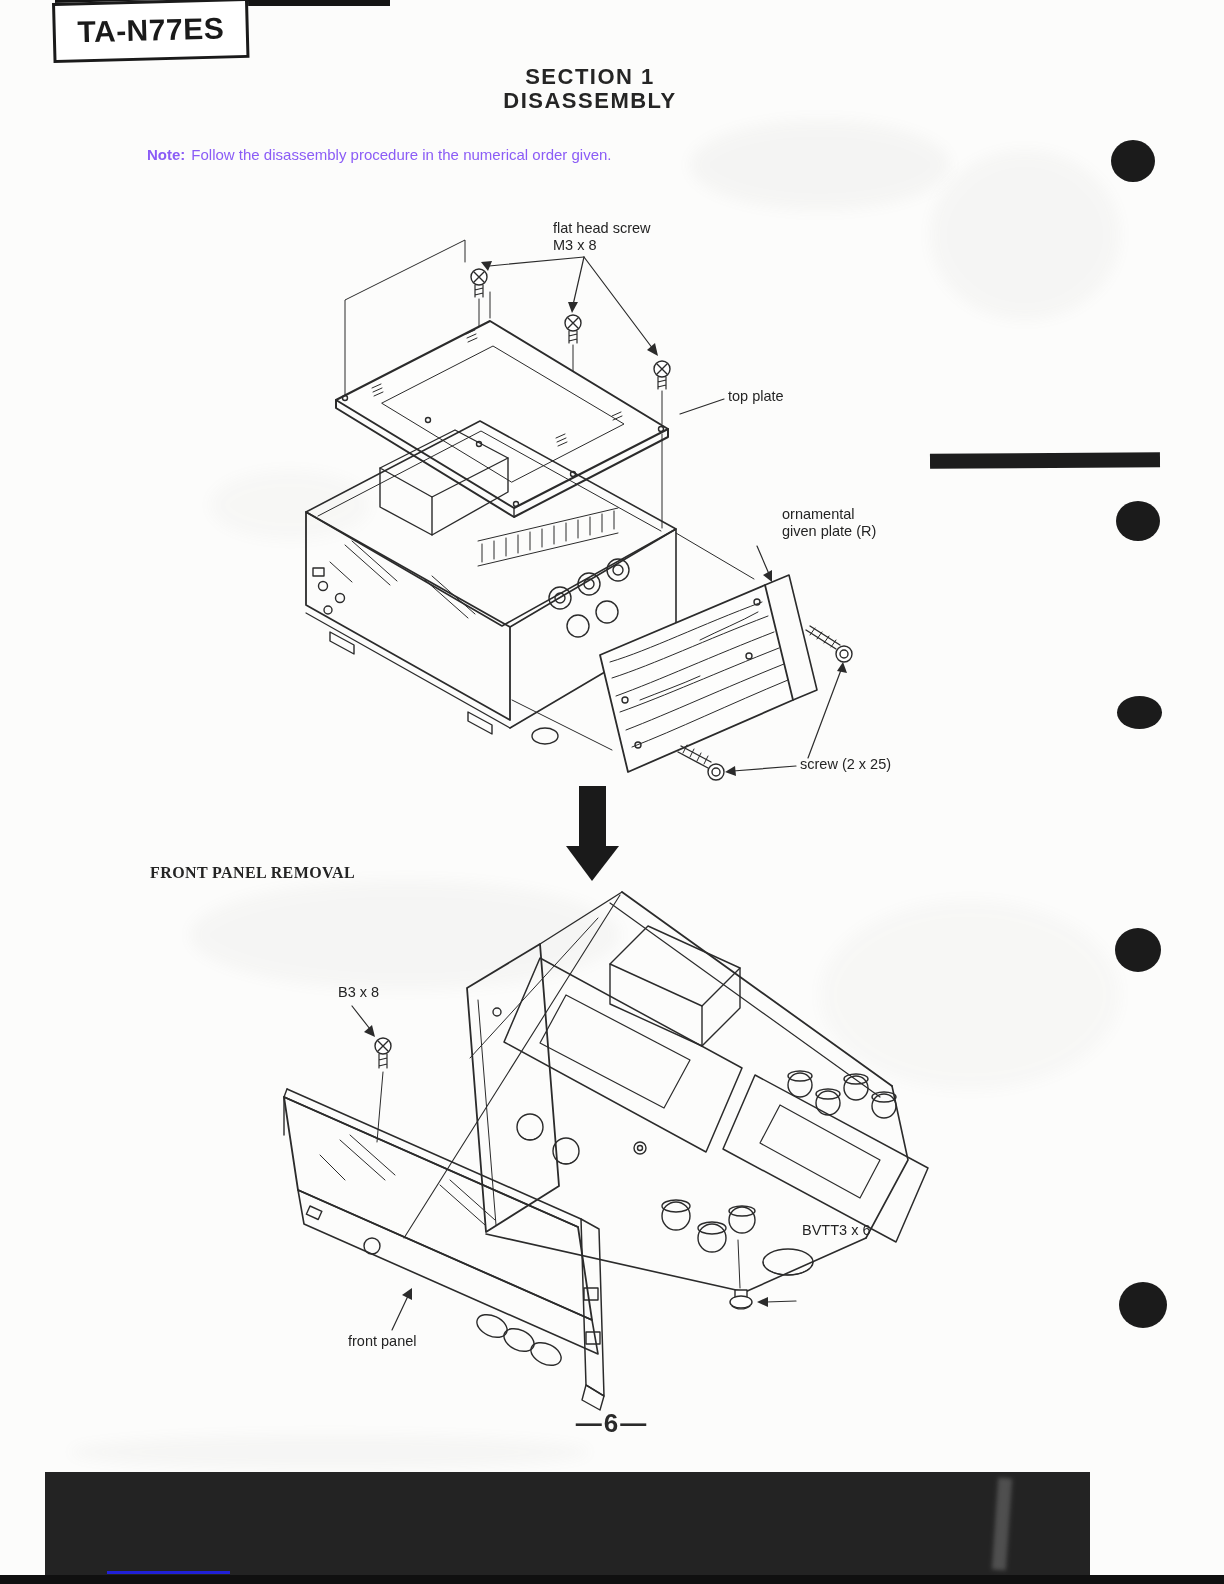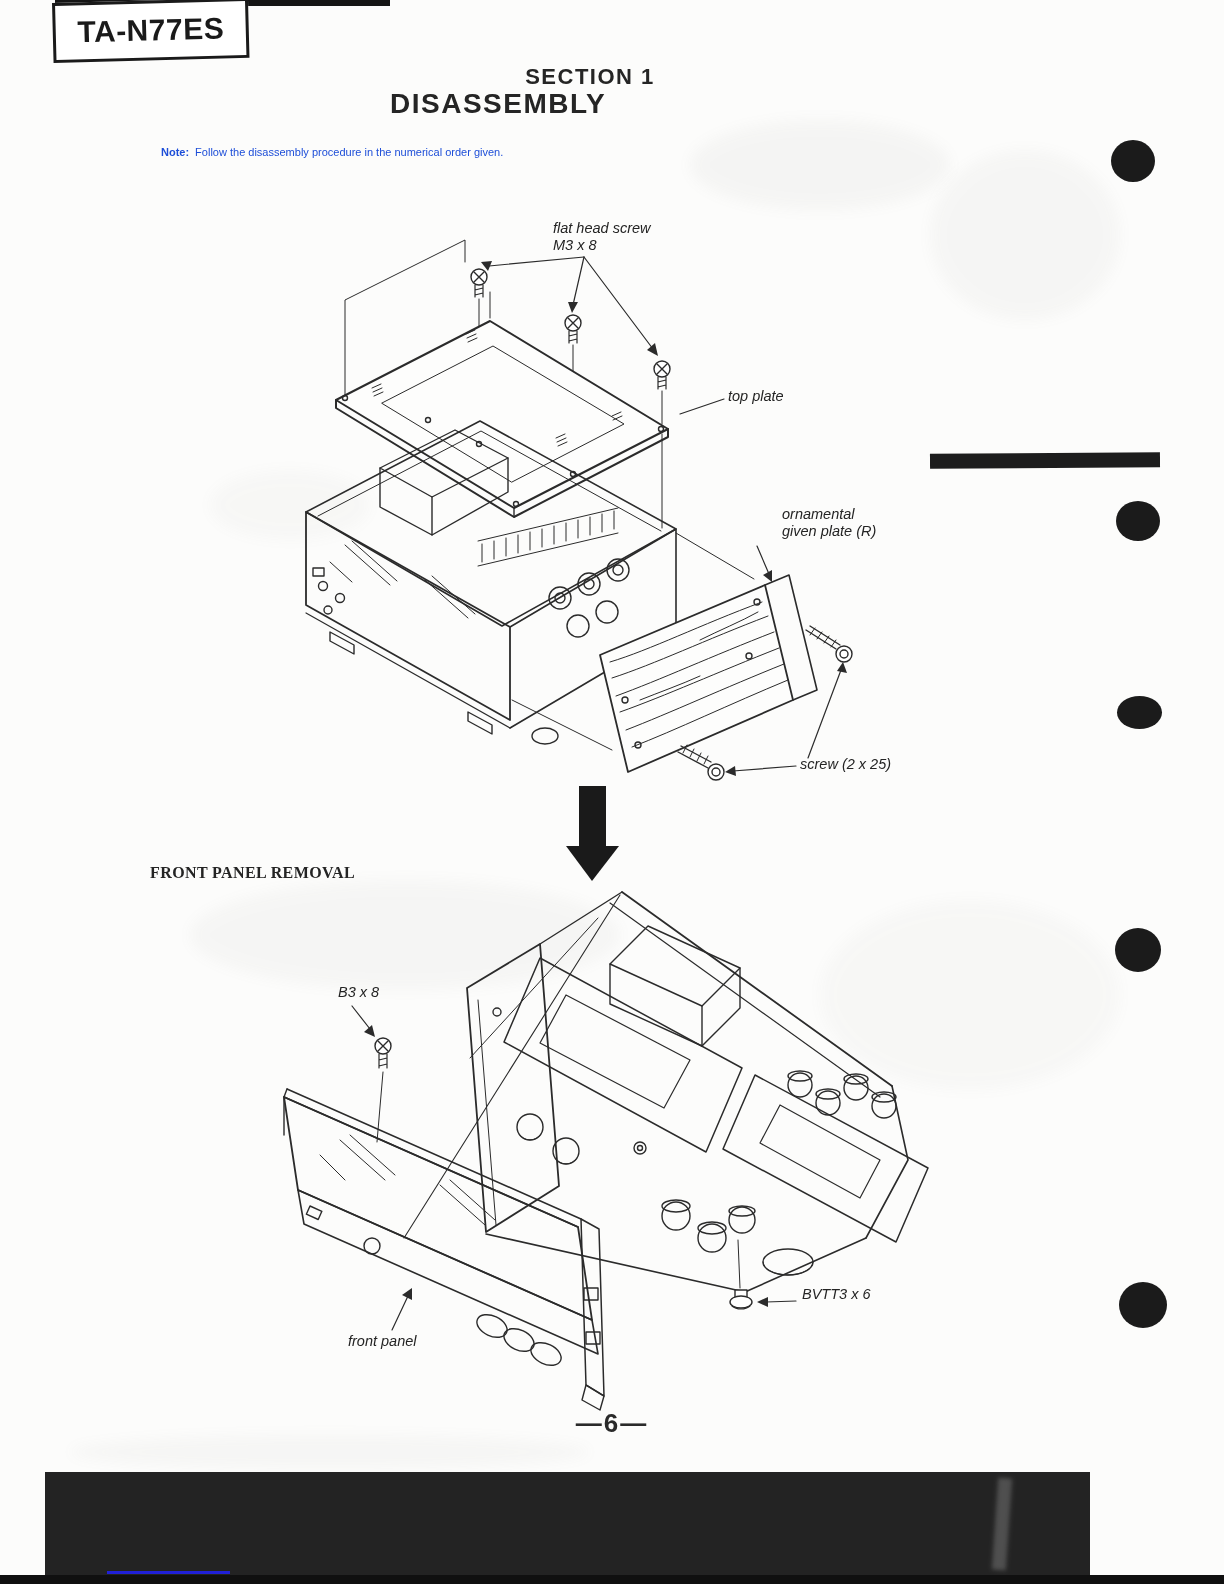--- a/index.html
+++ b/index.html
@@ -11,28 +11,28 @@
   .abs{position:absolute;}
   
   .top-bar{left:55px;top:0;width:335px;height:6px;background:#151515;}
   .model-box{
     left:52px;top:3px;width:190px;height:54px;background:#fff;
     border:3px solid #1a1a1a;transform:rotate(-1.5deg);transform-origin:left top;
     display:flex;align-items:center;justify-content:center;
   }
   .model-box span{font-size:30px;font-weight:800;letter-spacing:.5px;color:#1a1a1a;}
   .title1{left:390px;top:52px;width:400px;text-align:center;font-size:22px;font-weight:700;letter-spacing:1.5px;color:#252525;margin-top:12px;}
-  .title2{left:390px;top:88px;width:400px;text-align:left;font-size:28px;font-weight:700;letter-spacing:1.5px;color:#252525;}
-  .note{left:161px;top:146px;font-size:11px;color:#1d4ed8;}
+  .title2{left:390px;top:88px;width:400px;text-align:center;font-size:22px;font-weight:700;letter-spacing:1.5px;color:#252525;}
+  .note{left:147px;top:146px;font-size:15px;color:#8b5cf6;}
   .note b{font-weight:700;margin-right:6px;}
   .h-section{font-size:16px;font-weight:700;letter-spacing:.4px;color:#242424;}
   .h1{left:144px;top:175px;}
   .h2{left:150px;top:864px;font-family:Liberation Serif, serif;}
   
-  .dlabel{font-style:italic;font-size:14.5px;line-height:17px;color:#242424;white-space:nowrap;}
+  .dlabel{font-size:14.5px;line-height:17px;color:#242424;white-space:nowrap;}
   .pagenum{left:537px;top:1408px;width:150px;text-align:center;font-size:26px;font-weight:600;color:#2a2a2a;letter-spacing:2px;}
   
   .dot{background:#1b1b1b;border-radius:50%;}
   .side-bar{left:930px;top:453px;width:230px;height:15px;background:#1d1d1d;transform:rotate(-.4deg);}
   
   .footer-band{left:45px;top:1472px;width:1045px;height:103px;background:#232323;}
   .footer-scratch{left:995px;top:1478px;width:14px;height:92px;background:rgba(210,210,210,.25);filter:blur(2px);transform:rotate(4deg);}
   .footer-strip{left:0;top:1575px;width:1224px;height:9px;background:#101010;}
   .blue-line{left:107px;top:1571px;width:123px;height:3px;background:#2020d8;}
   .smudge{border-radius:50%;filter:blur(7px);background:#8a8a84;}
@@ -316,21 +316,21 @@
       <polygon points="757,1302 768,1297 768,1307" fill="#2b2b2b" stroke="none"></polygon>
     </g>
 
     <g stroke-width="1.2">
       <path d="M392,1330 L408,1296"></path>
       <polygon points="412,1288 412,1300 402,1295" fill="#2b2b2b" stroke="none"></polygon>
     </g>
   </svg>
 
   <div class="abs dlabel" style="left:338px;top:984px;">B3 x 8</div>
-  <div class="abs dlabel" style="left:802px;top:1286px;">BVTT3 x 6</div>
+  <div class="abs dlabel" style="left:802px;top:1222px;">BVTT3 x 6</div>
   <div class="abs dlabel" style="left:348px;top:1333px;">front panel</div>
 
   <div class="abs pagenum">—6—</div>
 
   <div class="abs dot" style="left:1111px;top:140px;width:44px;height:42px;"></div>
   <div class="abs dot" style="left:1116px;top:501px;width:44px;height:40px;"></div>
   <div class="abs dot" style="left:1117px;top:696px;width:45px;height:33px;"></div>
   <div class="abs dot" style="left:1115px;top:928px;width:46px;height:44px;"></div>
   <div class="abs dot" style="left:1119px;top:1282px;width:48px;height:46px;"></div>
   <div class="abs side-bar"></div>

